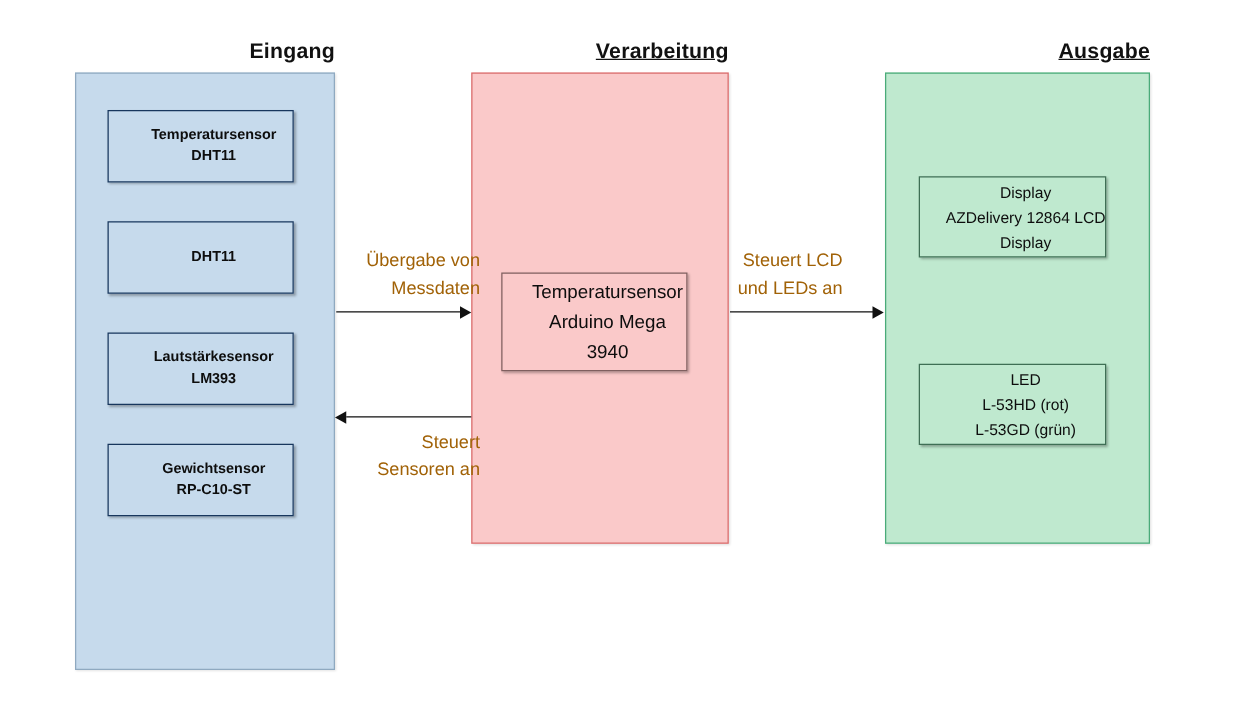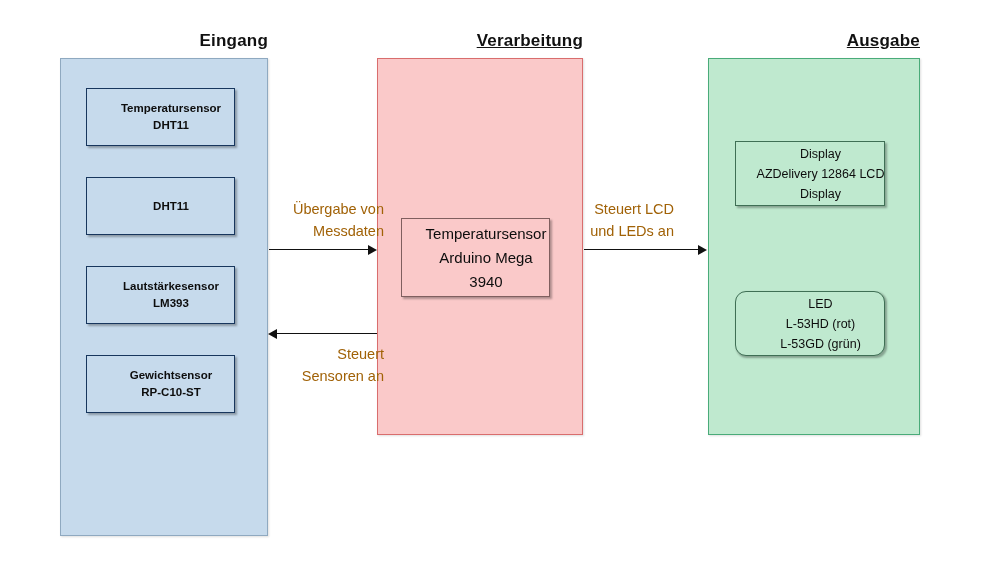--- a/index.html
+++ b/index.html
@@ -107,21 +107,21 @@
     left: 735px;
     width: 150px;
     background: #bfe9cf;
     border: 1.5px solid #3f6f55;
     font-size: 12.5px;
     line-height: 20px;
     color: #0d0d0d;
     text-align: right;
   }
   #node-display { top: 141px; height: 65px; }
-  #node-led     { top: 291px; height: 65px; border-radius: 11px; }
+  #node-led     { top: 291px; height: 65px; }
 
   
   .connector { position: absolute; }
   .conn-line {
     position: absolute;
     height: 0;
     border-top: 1.6px solid #111111;
   }
   .arrow-head {
     position: absolute;

